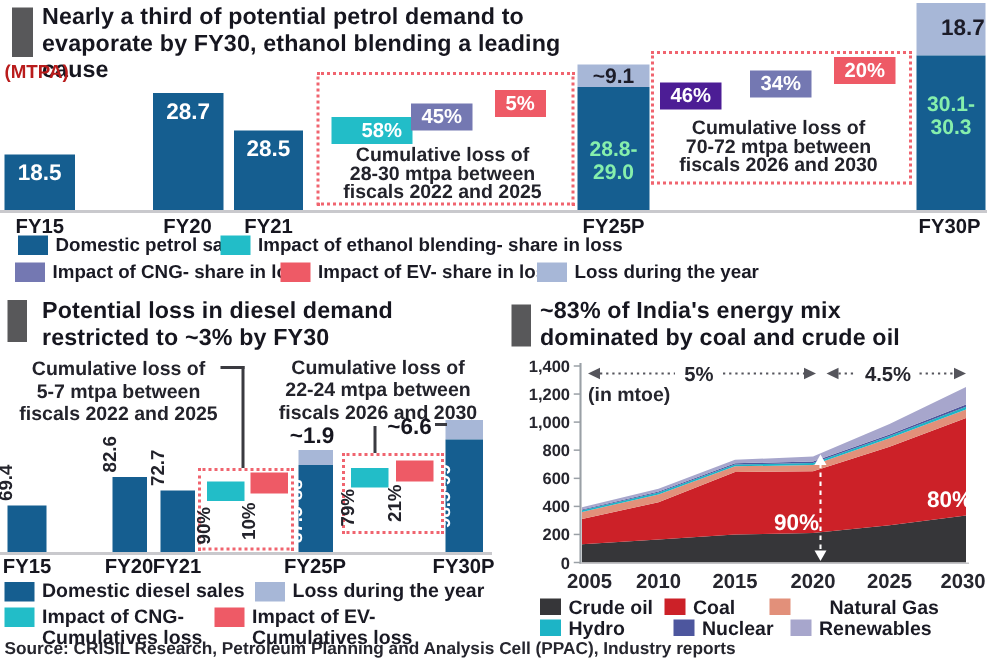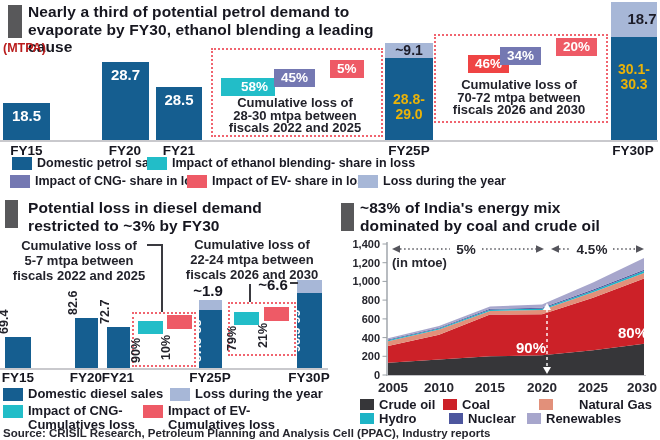--- a/index.html
+++ b/index.html
@@ -4,21 +4,21 @@
 <style>
   html,body{margin:0;padding:0;background:#fff;}
   .canvas{position:relative;width:660px;height:440px;background:#fff;overflow:hidden;
           font-family:"Liberation Sans",sans-serif;color:#16161f;}
   .abs{position:absolute;}
   .bullet{position:absolute;background:#58585a;}
   .title{position:absolute;margin:0;font-weight:bold;font-size:15.5px;line-height:17.5px;letter-spacing:.1px;color:#16161f;}
   .unit{position:absolute;font-size:12.5px;font-weight:600;color:#b91c1c;}
   .bar{position:absolute;}
   .barval{position:absolute;left:0;right:0;top:5px;text-align:center;color:#fff;font-weight:bold;font-size:15px;line-height:15px;}
-  .barval2{position:absolute;left:0;right:0;text-align:center;color:#eab308;font-weight:bold;font-size:14px;line-height:15px;}
+  .barval2{position:absolute;left:0;right:0;text-align:center;color:#86efac;font-weight:bold;font-size:14px;line-height:15px;}
   .capval{position:absolute;left:0;right:0;text-align:center;color:#1c1c28;font-weight:bold;font-size:14px;line-height:15px;}
   .xlab{position:absolute;font-weight:bold;font-size:13.5px;text-align:center;color:#16161f;}
   .hline{position:absolute;height:2px;background:#c9c9cd;}
   .dbox{position:absolute;border:2px dotted #f0646f;}
   .badge{position:absolute;color:#fff;font-weight:bold;font-size:13.5px;line-height:14px;padding:2px 7px;}
   .cap3{position:absolute;text-align:center;font-weight:bold;font-size:13px;line-height:12.5px;color:#23232b;}
   .cap3 div{white-space:nowrap;}
   .annot{position:absolute;text-align:center;font-weight:bold;font-size:13px;line-height:14.8px;color:#23232b;}
   .annot div{white-space:nowrap;}
   .cline{position:absolute;background:#3a3a40;}
@@ -78,21 +78,21 @@
   <span class="badge" style="left: 221px; top: 78px; background: rgb(34, 189, 200); padding-left: 20px;">58%</span>
   <span class="badge" style="left: 274px; top: 69px; background: rgb(116, 120, 178);">45%</span>
   <span class="badge" style="left: 330px; top: 60px; background: rgb(238, 90, 102);">5%</span>
   <div class="cap3" style="left:213px;top:97px;width:164px;">
     <div>Cumulative loss of</div>
     <div>28-30 mtpa between</div>
     <div>fiscals 2022 and 2025</div>
   </div>
 
   <div class="dbox" style="left:434px;top:34px;width:170px;height:85px;"></div>
-  <span class="badge" style="left: 468px; top: 55px; background: #ef4444;">46%</span>
+  <span class="badge" style="left: 440px; top: 55px; background: #4c1d95;">46%</span>
   <span class="badge" style="left: 500px; top: 47px; background: rgb(116, 120, 178);">34%</span>
   <span class="badge" style="left: 556px; top: 38px; background: rgb(238, 90, 102);">20%</span>
   <div class="cap3" style="left:437px;top:79px;width:164px;">
     <div>Cumulative loss of</div>
     <div>70-72 mtpa between</div>
     <div>fiscals 2026 and 2030</div>
   </div>
 
   <div class="leg" style="left:12px;top:156px;">
     <span class="chip" style="background: rgb(21, 94, 144);"></span>
@@ -252,21 +252,21 @@
     </svg>
 
   <div class="eleg" style="left:360px;top:397px;">
     <span class="chip" style="background: rgb(54, 54, 57);"></span>
     <span>Crude oil</span>
   </div>
   <div class="eleg" style="left:443px;top:397px;">
     <span class="chip" style="background: rgb(204, 33, 40);"></span>
     <span>Coal</span>
   </div>
-  <div class="eleg" style="left:539px;top:397px;gap:26px;">
+  <div class="eleg" style="left:513px;top:397px;gap:26px;">
     <span class="chip" style="background: rgb(226, 144, 122);"></span>
     <span>Natural Gas</span>
   </div>
   <div class="eleg" style="left:360px;top:411px;">
     <span class="chip" style="background: rgb(29, 180, 198);"></span>
     <span>Hydro</span>
   </div>
   <div class="eleg" style="left:449px;top:411px;">
     <span class="chip" style="background: rgb(77, 86, 158);"></span>
     <span>Nuclear</span>

